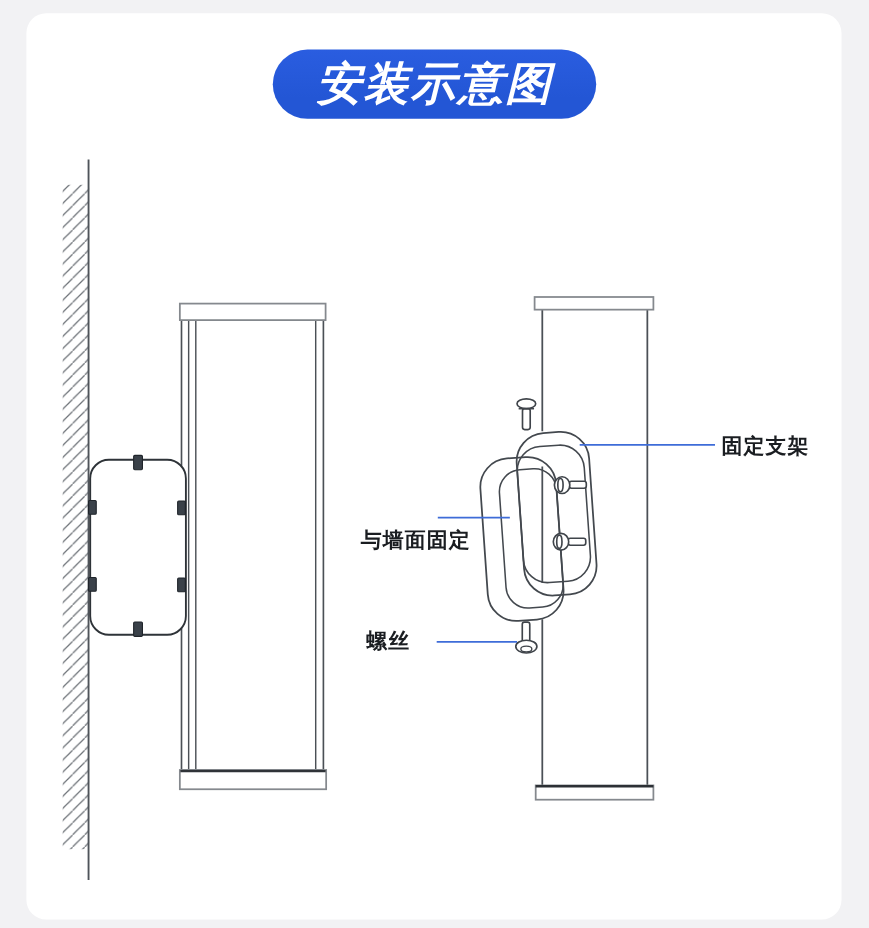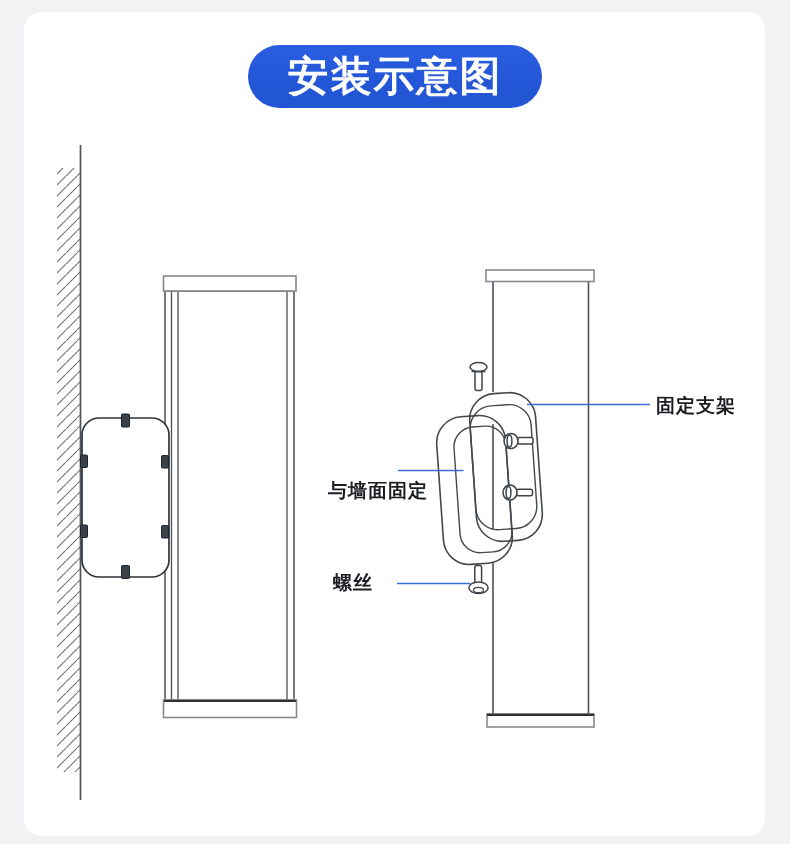--- a/index.html
+++ b/index.html
@@ -19,21 +19,21 @@
     font-family:"Liberation Sans","DejaVu Sans",sans-serif;
   }
   .card{
     position:absolute;left:24px;top:12px;width:741px;height:824px;
     background:var(--card-bg);border-radius:18px;
   }
   .banner{
     position:absolute;left:248px;top:45px;width:294px;height:63px;
     background:linear-gradient(180deg,#2a5de0 0%,var(--banner-bg) 70%);
     border-radius:32px;
-    display:flex;align-items:center;justify-content:center;
+    display:flex;align-items:center;justify-content:center;font-style:italic;
   }
   .banner-title{
     color:var(--banner-fg);font-size:41px;font-weight:bold;
     letter-spacing:2px;line-height:1;white-space:nowrap;
   }
   svg.diagram{position:absolute;left:0;top:0;width:790px;height:844px;}
   .svg-label{
     font-family:"Liberation Sans","DejaVu Sans",sans-serif;
     font-size:19px;font-weight:bold;fill:var(--label);letter-spacing:1px;
   }

